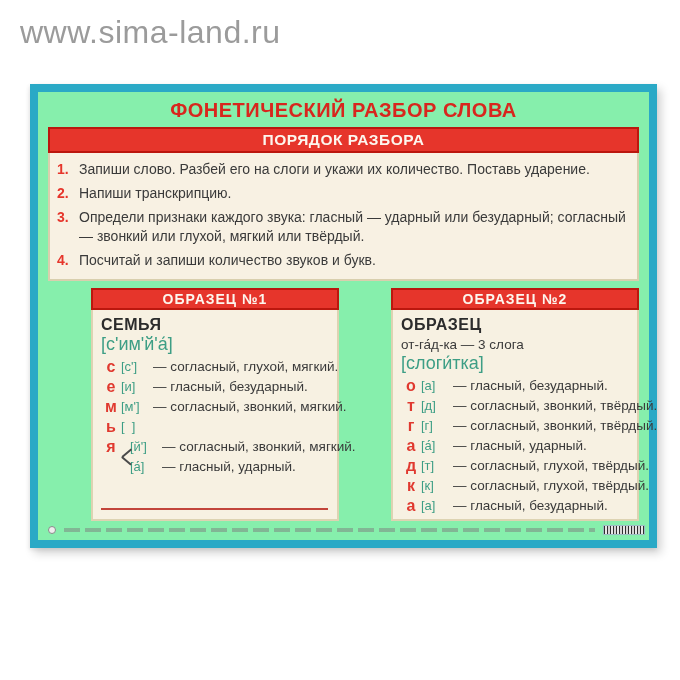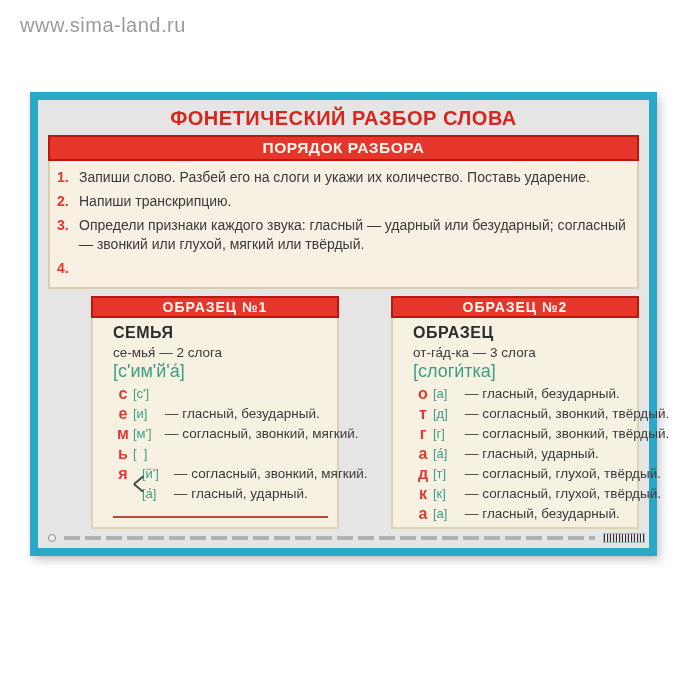--- a/index.html
+++ b/index.html
@@ -5,25 +5,25 @@
   * { margin:0; padding:0; box-sizing:border-box; }
   html,body { width:680px; height:680px; }
   body {
     background:#ffffff;
     font-family:"Liberation Sans","DejaVu Sans",sans-serif;
     position:relative;
     overflow:hidden;
   }
   .watermark {
     position:absolute; left:20px; top:14px;
-    font-size:20px; color:#9b9b9b; letter-spacing:.5px;
+    font-size:32px; color:#9b9b9b; letter-spacing:.5px;
   }
   .poster {
-    position:absolute; left:30px; top:92px; width:627px; height:464px;
-    border:8px solid #2aa9c6; background:#e5e5e5;
+    position:absolute; left:30px; top:84px; width:627px; height:464px;
+    border:8px solid #2aa9c6; background:#86efac;
     box-shadow:4px 5px 9px rgba(0,0,0,.18), -1px 2px 4px rgba(0,0,0,.08);
   }
   .poster-inner {
     width:100%; height:100%;
     padding:2px 10px 4px 10px;
     display:flex; flex-direction:column;
   }
   .title {
     text-align:center; color:#d8261d; font-weight:bold;
     font-size:20px; line-height:33px; letter-spacing:.5px;
@@ -47,21 +47,21 @@
   .sample { flex:1; display:flex; flex-direction:column; min-width:0;margin-left:43px; }
   .sample-header {
     flex:0 0 22px;
     background:#e6352b; border:2px solid #bb170e;
     color:#fdf6ee; font-weight:bold; font-size:14px;
     text-align:center; line-height:18px; letter-spacing:1px;
   }
   .sample-body {
     flex:1; display:flex; flex-direction:column;
     background:#f7f1e2; border:2px solid #ddd3b2; border-top:none;
-    padding:5px 8px 5px 20px; min-height:0;
+    padding:5px 8px 5px 8px; min-height:0;
   }
   .word { font-size:16px; font-weight:bold; color:#2c2c2c; line-height:20px; letter-spacing:.5px; }
   .syllables { font-size:13.5px; color:#3a3a3a; line-height:19px; }
   .transcription { font-size:18px; color:#3d9e85; line-height:19px; margin-bottom:3px; }
   .sound-row { display:flex; align-items:flex-start; }
   .letter {
     flex:0 0 20px; text-align:center;
     color:#e0392f; font-weight:bold; font-size:16px; line-height:20px;
   }
   .lines { flex:1; min-width:0; }
@@ -115,37 +115,38 @@
         <div class="instr">
           <span class="instr-num">2.</span>
           <span class="instr-text">Напиши транскрипцию.</span>
         </div>
         <div class="instr">
           <span class="instr-num">3.</span>
           <span class="instr-text">Определи признаки каждого звука: гласный — ударный или безударный; согласный — звонкий или глухой, мягкий или твёрдый.</span>
         </div>
         <div class="instr">
           <span class="instr-num">4.</span>
+          <span class="instr-text">Посчитай и запиши количество звуков и букв.</span>
         </div>
       </div>
 
     <div class="columns">
 
       <div class="sample">
         <div class="sample-header">ОБРАЗЕЦ  №1</div>
         <div class="sample-body">
           <div class="word">СЕМЬЯ</div>
-          <div class="syllables">се-мья́ — 2 слога</div>
           <div class="transcription">[с'им'й'а́]</div>
           <div class="rows" id="rows-0">
               <div class="sound-row">
                 <span class="letter">с</span>
                 <div class="lines">
                   <div class="line">
                     <span class="sound">[с']</span>
+                    <span class="desc">— согласный, глухой, мягкий.</span>
                   </div>
                 </div>
               </div>
               <div class="sound-row">
                 <span class="letter">е</span>
                 <div class="lines">
                   <div class="line">
                     <span class="sound">[и]</span>
                     <span class="desc">— гласный, безударный.</span>
                   </div>

